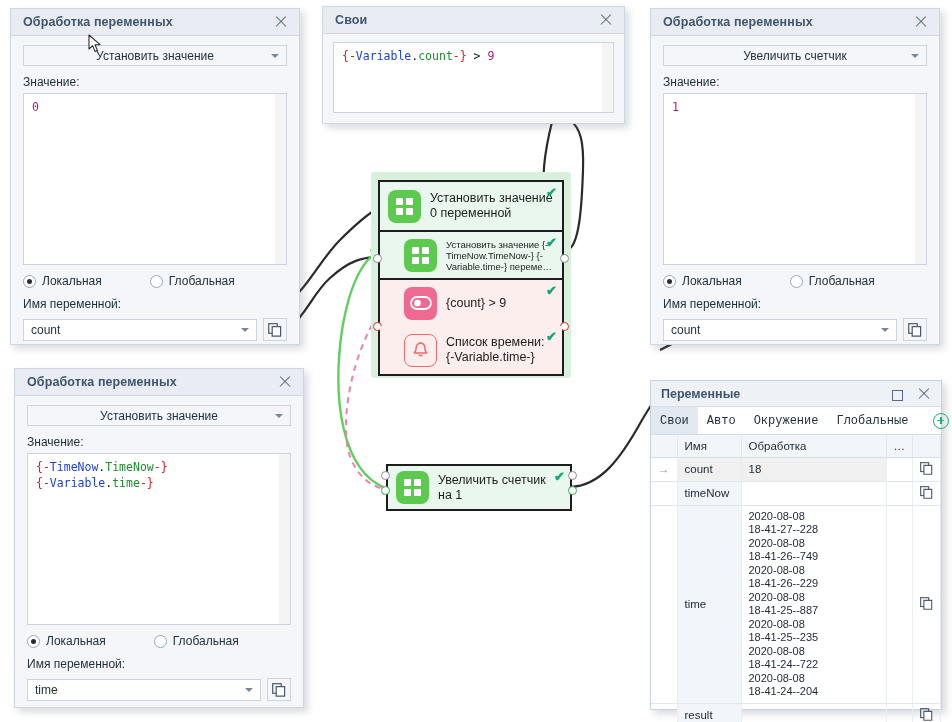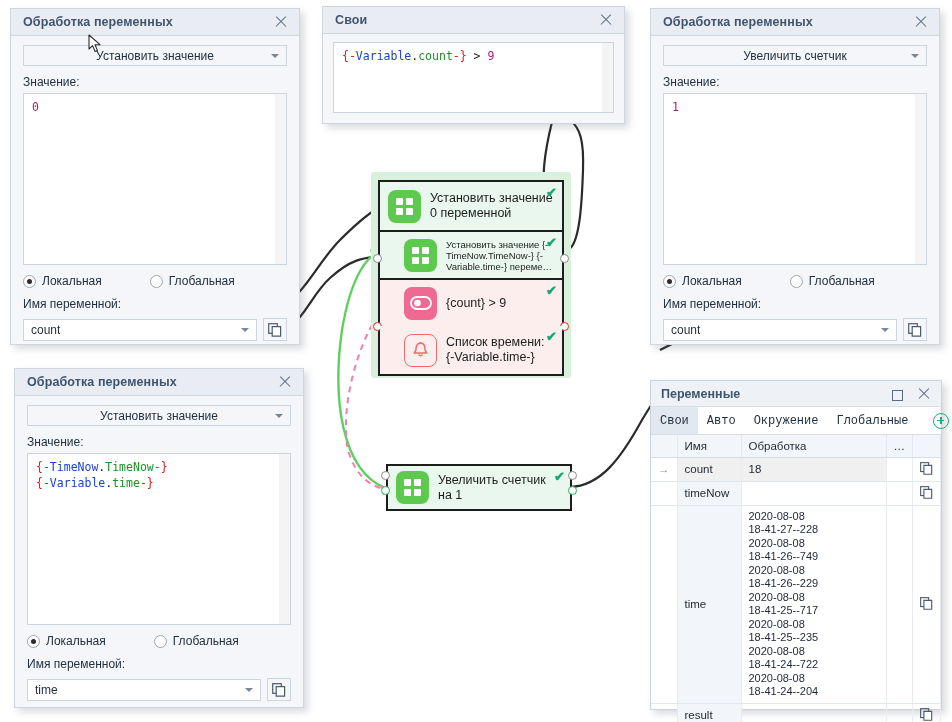--- a/index.html
+++ b/index.html
@@ -486,21 +486,21 @@
           </td>
         </tr>
         <tr>
           <td class="c-arrow"></td>
           <td class="c-name">time</td>
           <td class="c-val">
             <div class="tval-list" id="time-list">
                 <div><span class="d">2020-08-08</span><span>18-41-27--228</span></div>
                 <div><span class="d">2020-08-08</span><span>18-41-26--749</span></div>
                 <div><span class="d">2020-08-08</span><span>18-41-26--229</span></div>
-                <div><span class="d">2020-08-08</span><span>18-41-25--717</span></div>
+                <div><span class="d">2020-08-08</span><span>18-41-25--887</span></div>
                 <div><span class="d">2020-08-08</span><span>18-41-25--235</span></div>
                 <div><span class="d">2020-08-08</span><span>18-41-24--722</span></div>
                 <div><span class="d">2020-08-08</span><span>18-41-24--204</span></div>
               </div>
           </td>
           <td class="c-dots"></td>
           <td class="c-copy">
             <svg width="13" height="13" viewBox="0 0 14 14">
                 <rect x="0.7" y="0.7" width="8.6" height="9.6" fill="none" stroke="#4c5a6b" stroke-width="1.2"></rect>
                 <path d="M4.2 3.6h8.4v9.6H4.2z" fill="#fff" stroke="#4c5a6b" stroke-width="1.2"></path>

